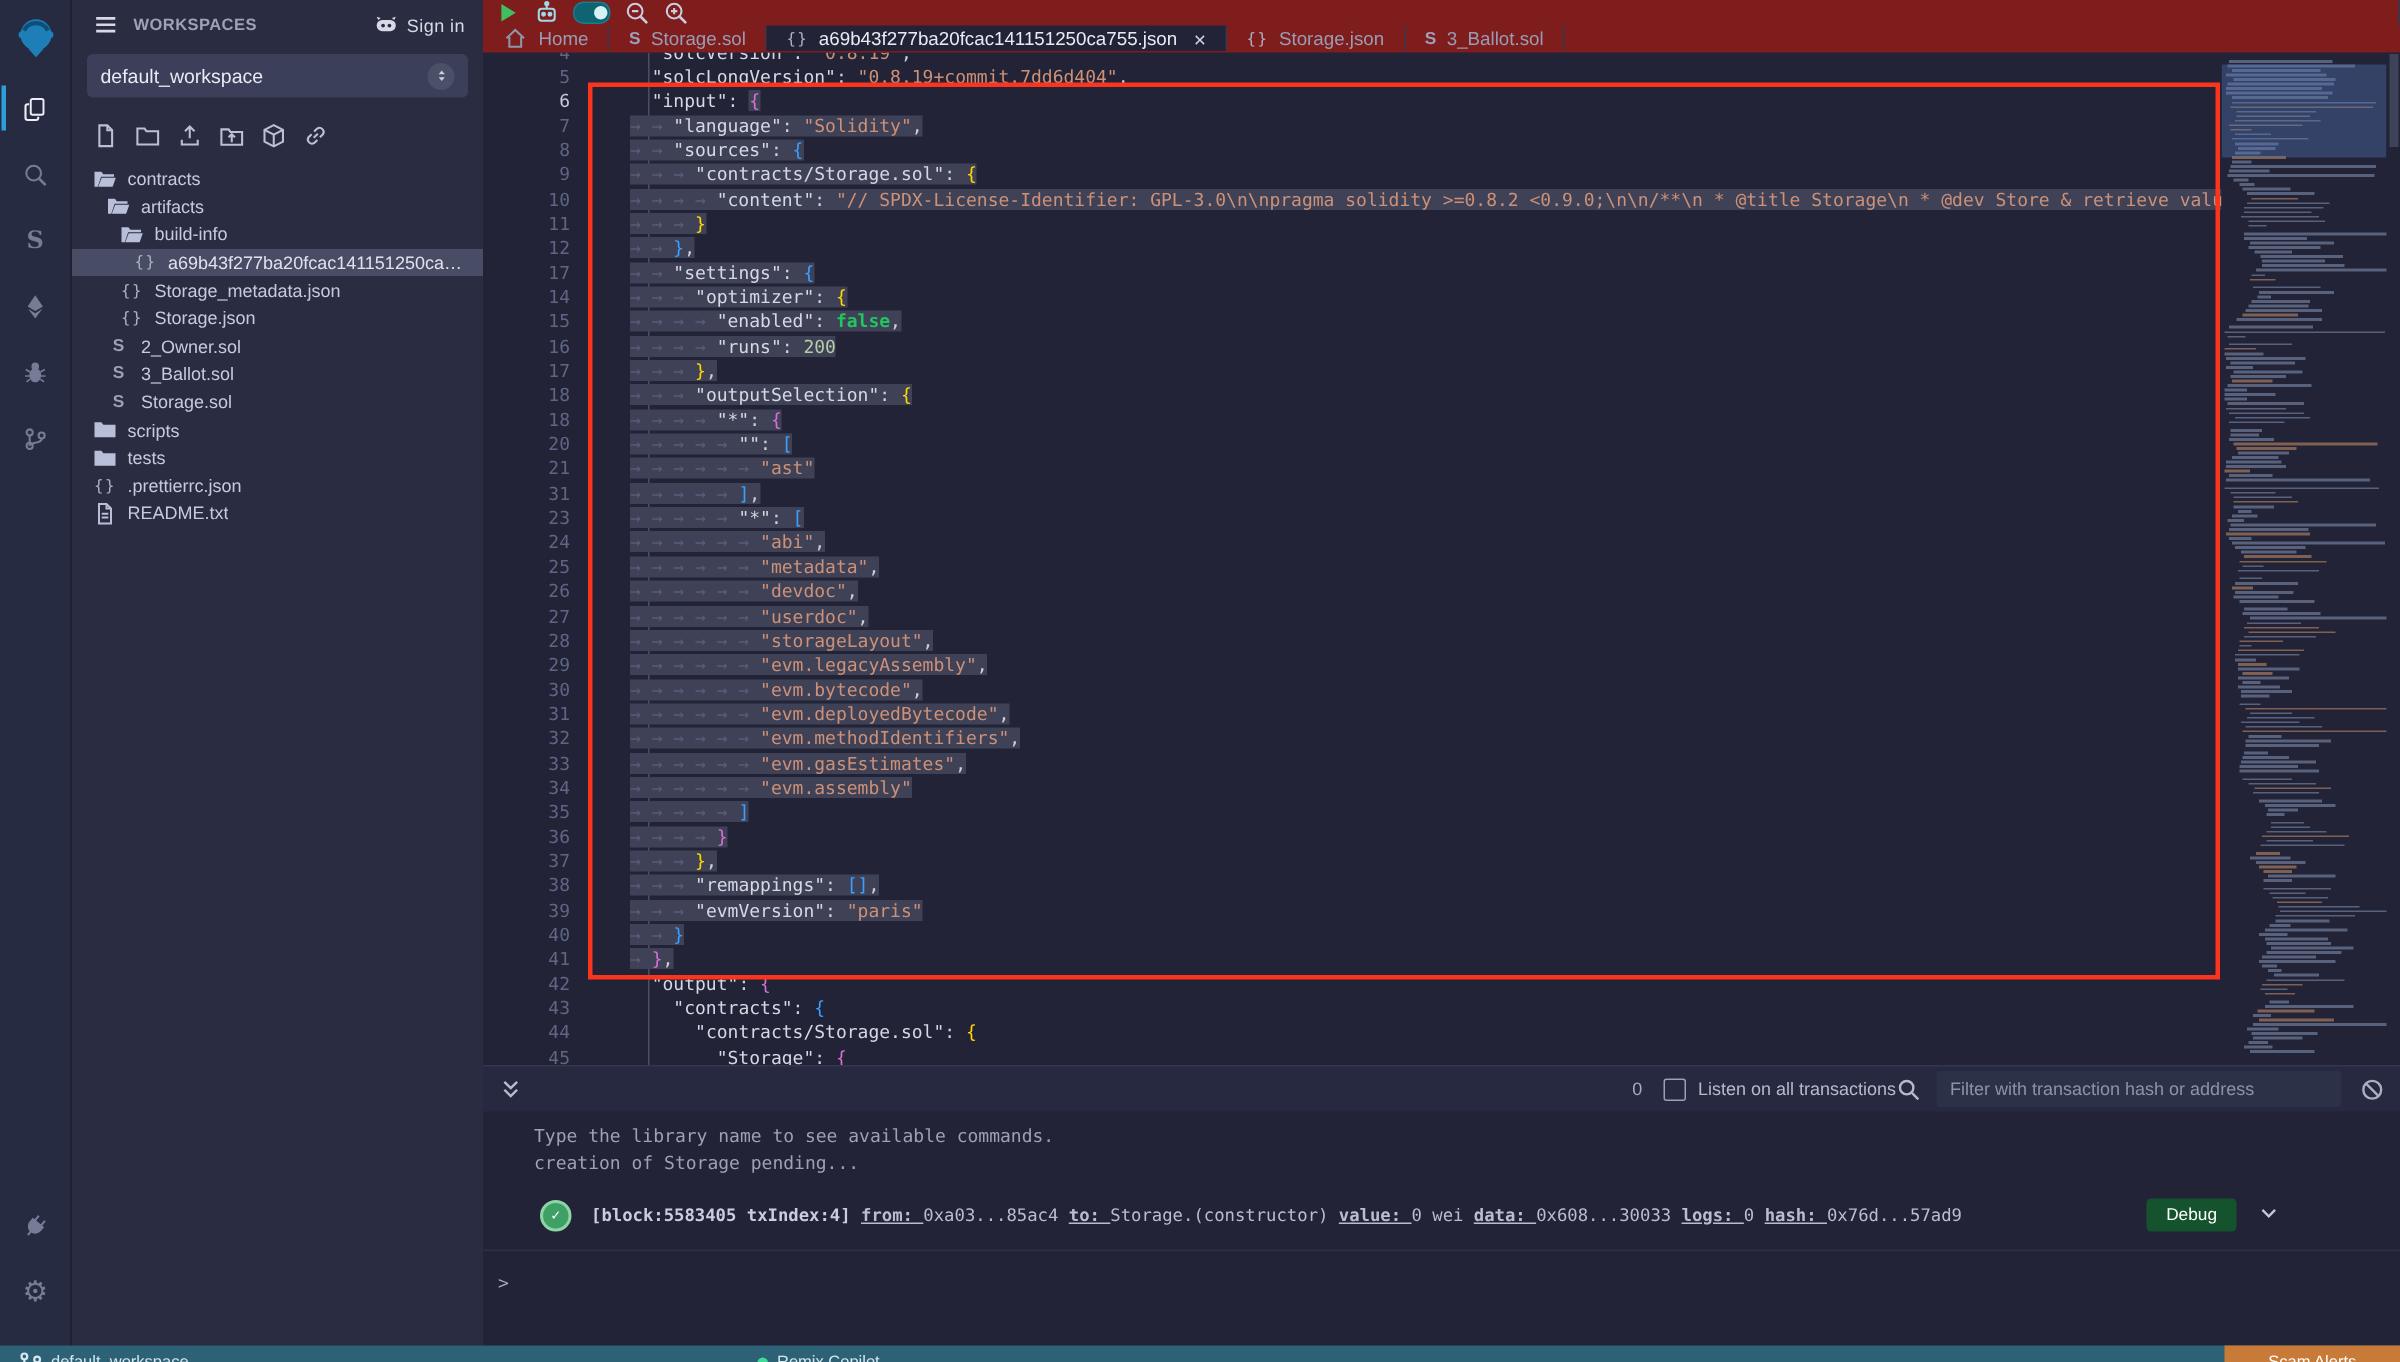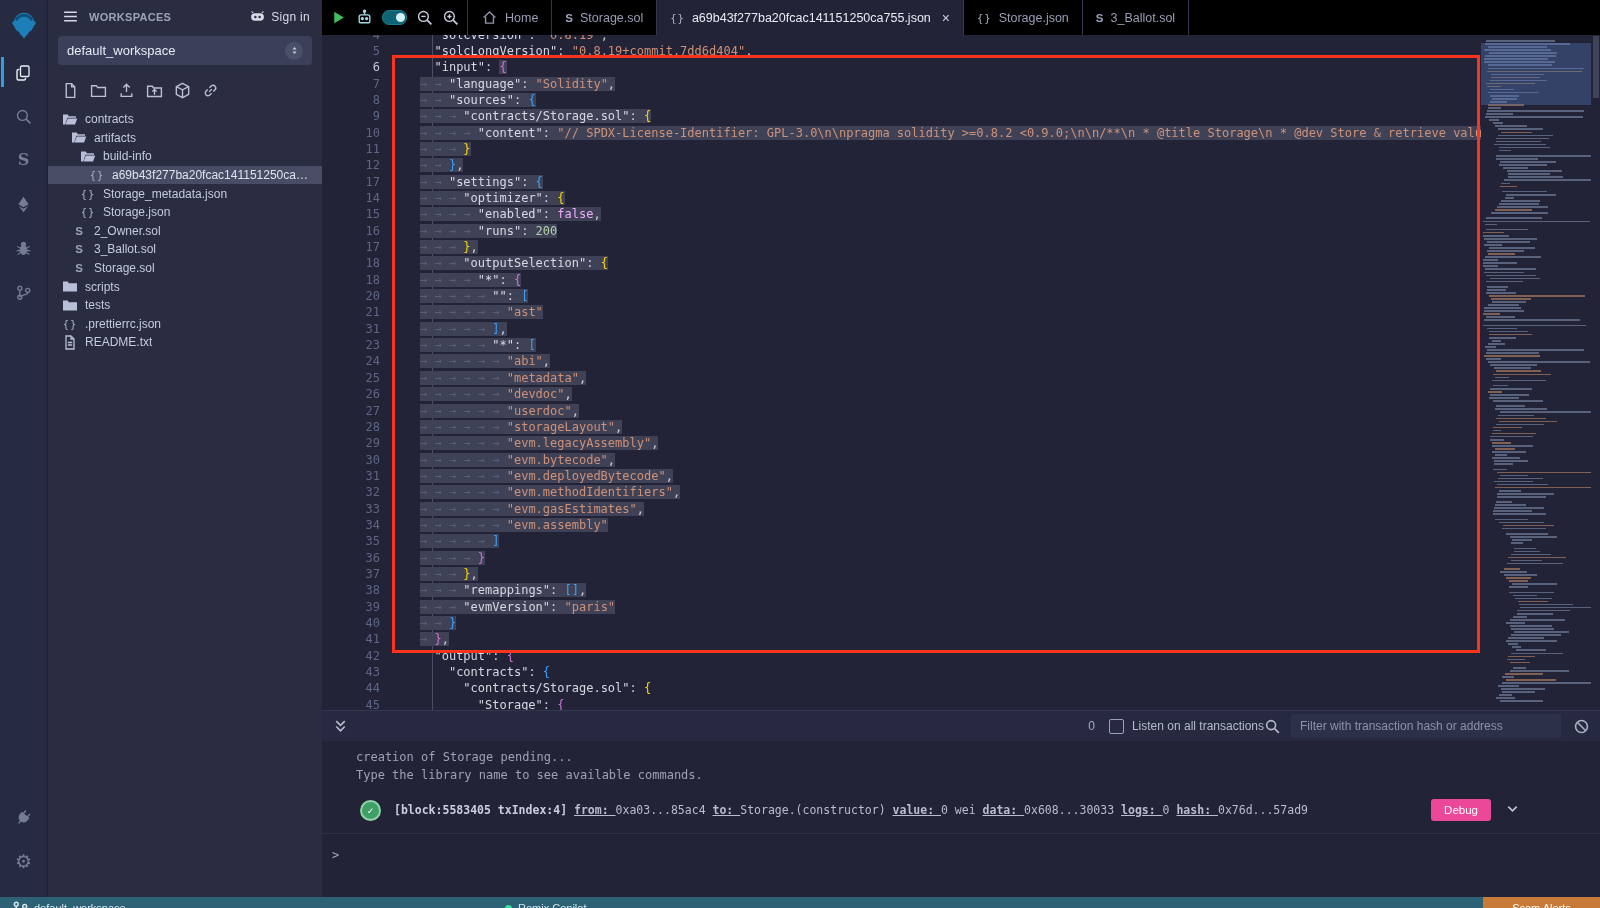--- a/index.html
+++ b/index.html
@@ -28,39 +28,39 @@
   .tools .ic{cursor:pointer;}
   .tree{margin-top:1px;}
   .tree-row{height:18.6px;display:flex;align-items:center;color:#c6cade;cursor:pointer;white-space:nowrap;}
   .tree-row.selected{background:#484c64;color:#dfe2ee;}
   .tree-row .ic{width:16px;margin-right:7px;color:#b9bfd8;flex:none;}
   .tree-label{overflow:hidden;text-overflow:ellipsis;max-width:200px;}
   .braces{font-family:"DejaVu Sans Mono",monospace;font-size:10.5px;color:#aab0c6;letter-spacing:1px;}
   .sglyph{font-weight:700;font-size:11.5px;color:#9ba1b8;}
   
   .main{position:absolute;left:322px;top:0;width:1278px;height:897px;}
-  .tabbar{position:absolute;top:0;left:0;right:0;height:35px;background:#000000;display:flex;align-items:stretch;z-index:10;font-size:12.5px;}
+  .tabbar{position:absolute;top:0;left:0;right:0;height:35px;background:#7f1d1d;display:flex;align-items:stretch;z-index:10;font-size:12.5px;flex-direction:column;}
   .tb-group{display:flex;align-items:center;padding:0 8px;border-right:1px solid #333750;gap:9px;}
   .tab{display:flex;align-items:center;gap:7px;padding:0 13px;color:#989db5;border-right:1px solid #333750;cursor:pointer;white-space:nowrap;}
   .tab .ic{color:#8f94ac;}
   .tab.active{background:#222336;color:#e9ebf4;}
   .tab .close{margin-left:4px;color:#cfd3e2;font-size:14px;}
   .toggle{width:23px;height:13px;border-radius:7px;background:#0e6472;border:1px solid #1b7c8c;position:relative;cursor:pointer;}
   .toggle::after{content:"";position:absolute;right:1.5px;top:1.5px;width:9px;height:9px;border-radius:50%;background:#d4f1f6;}
   
   .editor{position:absolute;top:35px;left:0;width:1278px;height:675px;overflow:hidden;background:#222336;
           font-family:"DejaVu Sans Mono",monospace;font-size:12px;cursor:text;}
   .gutter{position:absolute;left:0;top:-8.4px;width:58px;text-align:right;color:#5f6685;}
   .num{height:16.35px;line-height:16.35px;}
   .num.cur{color:#c4c8db;}
   .guide{position:absolute;left:110px;top:0;width:1px;height:675px;background:#4a4f66;}
   .codewrap{position:absolute;left:98px;top:-8.4px;width:1061px;overflow:hidden;}
   .cl{height:16.35px;line-height:16.35px;white-space:pre;}
   .hl{background:#3f4256;}
-  .tk{color:#d6d9e4;} .ts{color:#ce9178;} .tn{color:#b5cea8;} .tb{color:#f0abfc;}
+  .tk{color:#d6d9e4;} .ts{color:#ce9178;} .tn{color:#b5cea8;} .tb{color:#22c55e;font-weight:bold;}
   .tp{color:#ccd0da;} .by{color:#ffd700;} .bm{color:#d670d6;} .bu{color:#3aa0ff;} .ws{color:#585d78;}
   .redbox{position:absolute;left:70px;top:55px;width:1088px;height:598px;border:3px solid #fb351d;
           box-sizing:border-box;z-index:6;pointer-events:none;}
   .minimap{position:absolute;left:1159px;top:35px;width:110px;height:675px;background:#222336;overflow:hidden;}
   .mm-view{position:absolute;left:0;top:8px;width:100%;height:62px;background:rgba(78,118,182,.38);z-index:2;}
   .mm-bar{position:absolute;height:1.7px;opacity:.6;}
   .vscroll{position:absolute;left:1271px;top:36px;width:6px;height:62px;background:#3e4359;}
   
   .terminal{position:absolute;top:710px;left:0;width:1278px;height:187px;background:#222336;}
   .term-head{height:30px;background:#262940;border-top:1px solid #333750;display:flex;align-items:center;padding:0 10px;}
@@ -75,21 +75,21 @@
   .term-ban{margin-left:12px;color:#aab0c3;cursor:pointer;}
   .term-body{font-family:"DejaVu Sans Mono",monospace;font-size:12px;color:#9ca1b8;}
   .t-line{margin:3px 0 0 34px;line-height:15px;}
   .t-line:first-child{margin-top:9px;}
   .tx-block{margin-top:16px;border-bottom:1px solid #2b2f47;padding-bottom:12px;}
   .tx-row{display:flex;align-items:center;padding-left:38px;font-size:11.5px;color:#b9bdcf;}
   .tx-check{flex:none;width:17px;height:17px;border-radius:50%;background:#3fa066;border:2px solid #8fd4a8;
             color:#fff;display:flex;align-items:center;justify-content:center;font-size:10px;margin-right:13px;}
   .txt span.txb{font-weight:700;color:#c9cddf;}
   .txt span.txl{font-weight:700;text-decoration:underline;}
-  .debug-btn{margin-left:auto;background:#ec4899;color:#fff;font-family:"Liberation Sans",sans-serif;
+  .debug-btn{margin-left:auto;background:#14532d;color:#fff;font-family:"Liberation Sans",sans-serif;
              font-size:11.5px;padding:5px 13px;border-radius:3px;border:none;cursor:pointer;}
   .tx-chev{margin:0 80px 0 14px;color:#c3c7d8;cursor:pointer;}
   .prompt{margin:14px 0 0 10px;color:#a5aabf;}
   
   .statusbar{position:absolute;left:0;top:897px;width:1600px;height:22px;background:#2d6175;color:#d5e6ee;
              font-size:11px;display:flex;align-items:center;z-index:30;}
   .sb-left{margin-left:12px;display:flex;align-items:center;gap:5px;}
   .sb-mid{position:absolute;left:505px;display:flex;align-items:center;gap:6px;}
   .sb-dot{width:7px;height:7px;border-radius:50%;background:#3ddc97;}
   .sb-right{position:absolute;left:1483px;top:0;width:117px;height:22px;background:#c87a38;color:#fff;
@@ -742,22 +742,22 @@
         <input class="term-filter" placeholder="Filter with transaction hash or address" style="">
         <span class="ic term-ban">
           <svg viewBox="0 0 16 16" fill="none" stroke="currentColor" stroke-width="1.5">
               <circle cx="8" cy="8" r="5.6"></circle>
               <path d="M4 4l8 8"></path>
             </svg>
           </span>
       </div>
       <div class="term-body">
         <div id="termlines">
+            <div class="t-line">Type the library name to see available commands.</div>
             <div class="t-line">creation of Storage pending...</div>
-            <div class="t-line">Type the library name to see available commands.</div>
           </div>
         <div class="tx-block">
           <div class="tx-row">
             <span class="tx-check">✓</span>
             <span class="txt" id="txparts"><span class="txb">[block:5583405 txIndex:4] </span><span class="txl">from: </span><span class="txv">0xa03...85ac4 </span><span class="txl">to: </span><span class="txv">Storage.(constructor) </span><span class="txl">value: </span><span class="txv">0 wei </span><span class="txl">data: </span><span class="txv">0x608...30033 </span><span class="txl">logs: </span><span class="txv">0 </span><span class="txl">hash: </span><span class="txv">0x76d...57ad9</span></span>
             <button class="debug-btn">Debug</button>
             <span class="tx-chev">
               <svg viewBox="0 0 16 16" width="15" height="15" fill="none" stroke="currentColor" stroke-width="1.7">
                   <path d="M3.5 6l4.5 4.5L12.5 6"></path>
                 </svg></span>

